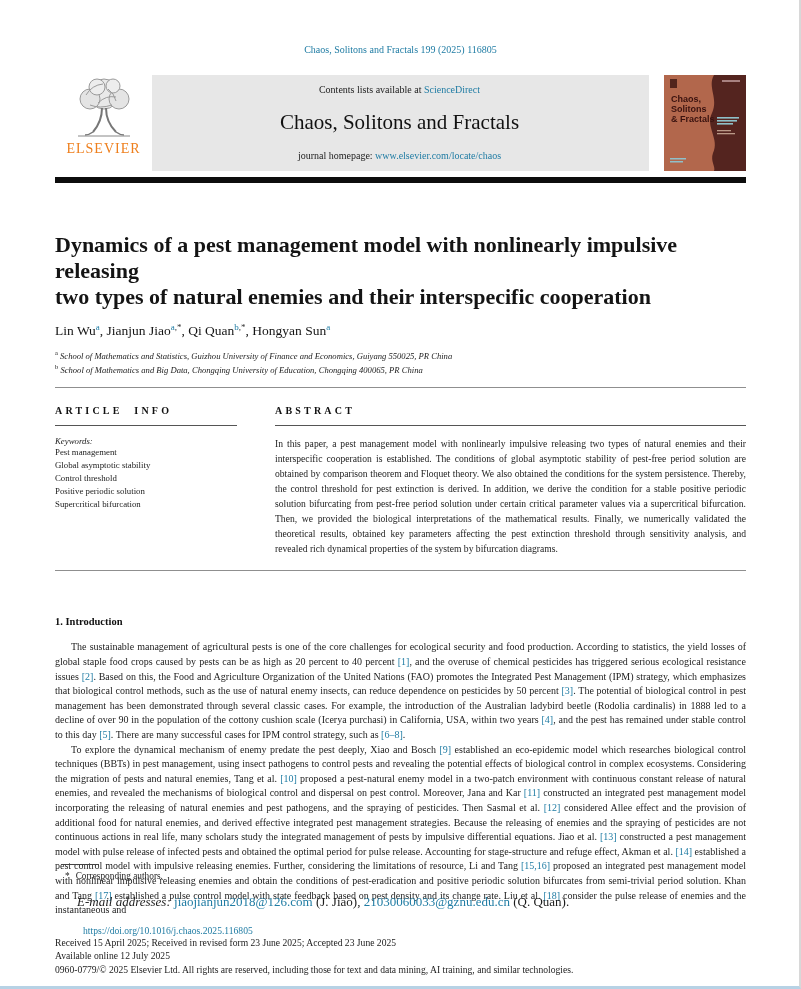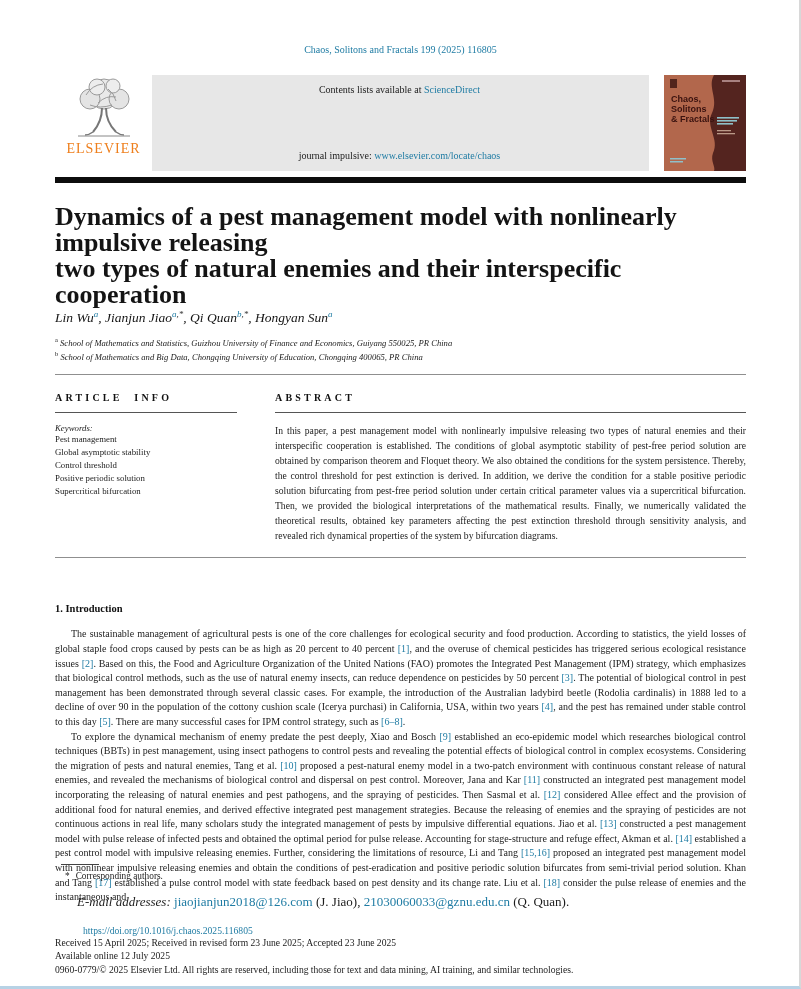--- a/index.html
+++ b/index.html
@@ -38,24 +38,24 @@
   }
   .contents-line { font-size: 10px; color: #222; }
   .journal-title { font-size: 21px; color: #111; }
   .homepage-line { font-size: 10px; color: #222; }
   a, .link { color: #1e7ba3; text-decoration: none; cursor: pointer; }
   .cover-thumb { width: 82px; height: 96px; margin-left: 15px; flex: 0 0 auto; }
   .thick-rule { height: 6px; background: #0d0d0d; margin-top: 6px; }
 
   
   .article-title {
-    margin-top: 21px;
-    font-size: 26px; line-height: 26px; color: #141414;
-  }
-  .authors { font-size: 13.5px; color: #141414; font-style: italic; }
+    margin-top: 49px;
+    font-size: 22px; line-height: 26px; color: #141414;
+  }
+  .authors { margin-top: 11px; font-size: 13.5px; color: #141414; }
   .authors sup { font-size: 9px; }
   .sup-accent { color: #1e7ba3; }
   .sup-dark { color: #333; }
   .affiliations { margin-top: 8px; font-size: 8.6px; line-height: 12px; font-style: italic; color: #222; }
   .affiliations sup { font-style: normal; font-size: 6.5px; }
 
   .full-rule { border: none; border-top: 1px solid #8f8f8f; margin-top: 11px; }
 
   
   .info-abstract { display: flex; padding-top: 17px; }
@@ -117,22 +117,23 @@
             <line x1="10" y1="61" x2="62" y2="61" stroke="#888"></line>
           </g>
         </svg>
         <div class="logo-word">ELSEVIER</div>
       </div>
 
       <div class="journal-box">
         <div class="contents-line">
           <span>Contents lists available at </span><span class="link">ScienceDirect</span>
         </div>
+        <div class="journal-title">Chaos, Solitons and Fractals</div>
         <div class="homepage-line">
-          <span>journal impulsive: </span><span class="link">www.elsevier.com/locate/chaos</span>
+          <span>journal homepage: </span><span class="link">www.elsevier.com/locate/chaos</span>
         </div>
       </div>
 
       <svg class="cover-thumb" viewBox="0 0 82 96" aria-hidden="true">
         <rect width="82" height="96" fill="#b2674c"></rect>
         <path d="M50 0 C43 12 55 24 48 38 C41 52 56 64 49 78 C46 86 52 92 50 96 L82 96 L82 0 Z" fill="#54241f"></path>
         <rect x="6" y="4" width="7" height="9" fill="#3a1410" opacity="0.8"></rect>
         <rect x="58" y="5" width="18" height="2" fill="#caa" opacity="0.7"></rect>
         <text x="7" y="27" font-size="9" font-weight="bold" fill="#3a120f" font-family="Liberation Sans, sans-serif">Chaos,</text>
         <text x="7" y="37" font-size="9" font-weight="bold" fill="#3a120f" font-family="Liberation Sans, sans-serif">Solitons</text>

